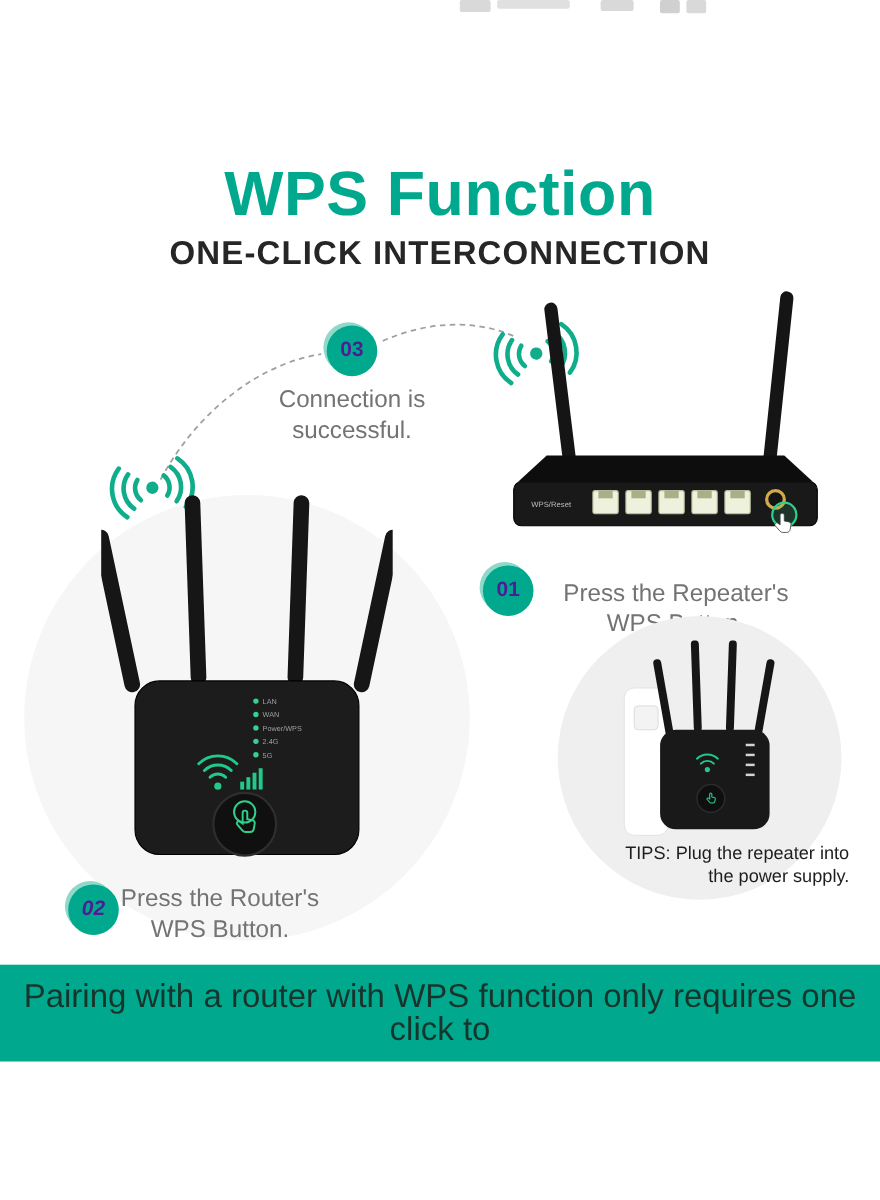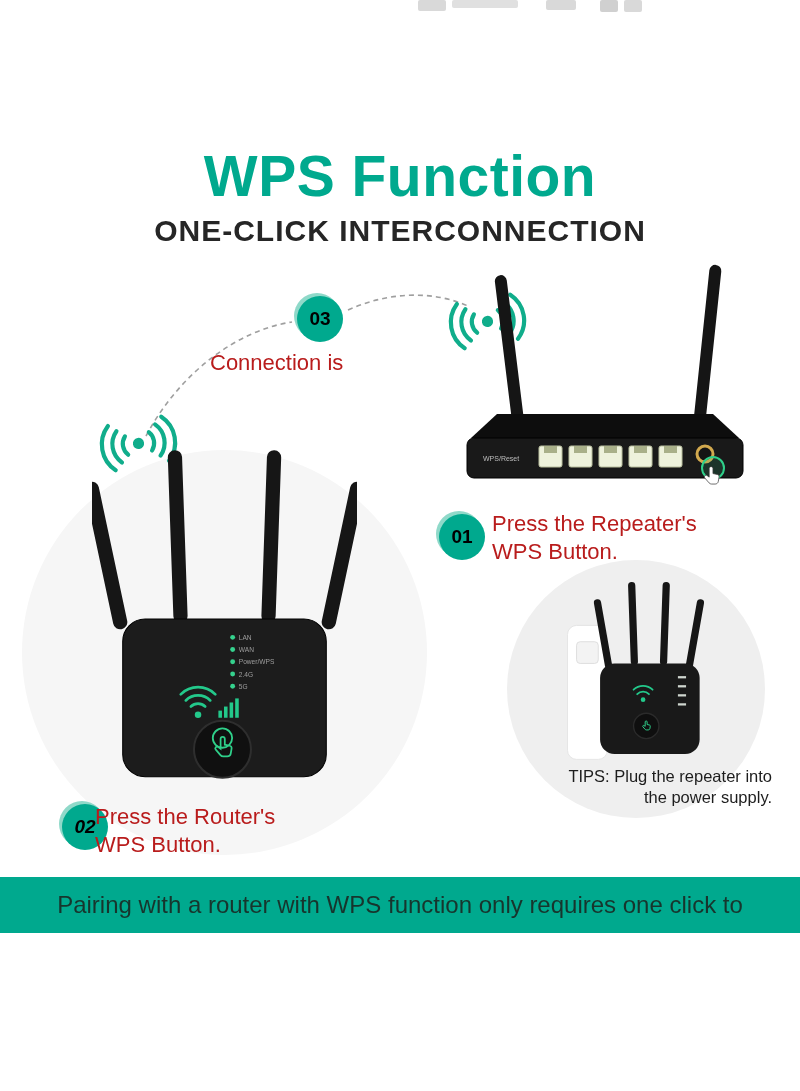--- a/index.html
+++ b/index.html
@@ -17,32 +17,32 @@
   }
   .subtitle {
     position:absolute; top:214px; left:0; width:100%; text-align:center;
     font-size:30px; font-weight:700; color:#262626; letter-spacing:1px;
   }
 
   .connector { position:absolute; left:0; top:0; width:800px; height:1091px; pointer-events:none; }
 
   .badge {
     position:absolute; width:46px; height:46px; border-radius:50%;
-    background:#00A98E; color:#000000; display:flex; align-items:center; justify-content:center;
+    background:#00A98E; color:#4c1d95; display:flex; align-items:center; justify-content:center;
     font-size:19px; font-weight:700; box-shadow:-3px -3px 0 0 #8FD9C9;
   }
   .badge-03 { left:297px; top:296px; }
   .badge-01 { left:439px; top:514px; }
   .badge-02 { left:62px;  top:804px;font-style:italic; }
 
   .step-text {
-    position:absolute; font-size:22px; line-height:28px; color:#b91c1c;
+    position:absolute; text-align:center; font-size:22px; line-height:28px; color:#737373;
   }
   .step3-text { left:210px; top:349px; width:220px; }
-  .step1-text { left:492px; top:510px; width:245px; }
+  .step1-text { left:492px; top:525px; width:245px; }
   .step2-text { left:95px;  top:803px; width:210px; }
 
   .wifi { position:absolute; }
   .wifi svg { display:block; width:100%; height:auto; }
   .wifi-router   { left:431px; top:286px; width:112px; transform:rotate(-10deg); }
   .wifi-repeater { left:82px;  top:408px; width:112px; transform:rotate(-10deg); }
 
   .router { position:absolute; left:455px; top:262px; width:300px; height:235px; }
   .router svg { display:block; width:100%; height:100%; }
 
@@ -59,24 +59,24 @@
   }
   .plug-scene { position:absolute; left:553px; top:582px; width:172px; height:181px; }
   .plug-scene svg { display:block; width:100%; height:100%; }
 
   .tips-text {
     position:absolute; left:500px; top:766px; width:272px; text-align:right;
     font-size:16.5px; line-height:21px; color:#1d1d1d;
   }
 
   .banner {
-    position:absolute; left:0; top:877px; width:800px; height:56px;
+    position:absolute; left:0; top:877px; width:800px; height:88px;
     background:#00A98E; color:#17352D; display:flex; flex-direction:column;
     align-items:center; justify-content:center; text-align:center;
-    font-size:24px; line-height:30px; font-weight:400;
+    font-size:30px; line-height:30px; font-weight:400;
   }
 </style>
 </head>
 <body>
 
 <div class="canvas">
 
   <svg width="0" height="0" style="position:absolute" aria-hidden="true">
     <defs>
       <path id="hand-shape" d="M11.5 2.5c-1 0-1.8.8-1.8 1.8v8.2l-1.9-1.4c-.8-.6-1.9-.4-2.4.4-.4.6-.3 1.4.2 1.9l4 4.6c.6.7 1.5 1.1 2.4 1.1h3.4c1.5 0 2.8-1.1 3-2.6l.7-4.1c.2-1.1-.5-2.2-1.6-2.4l-4.2-.9V4.3c0-1-.8-1.8-1.8-1.8z"></path>
@@ -99,20 +99,21 @@
       <path d="M146 436 C 180 372, 238 330, 292 322"></path>
       <path d="M348 310 C 388 292, 432 290, 468 306"></path>
     </g>
   </svg>
 
   <div class="badge badge-03">
     <span>03</span>
   </div>
   <div class="step-text step3-text">
     <div>Connection is</div>
+    <div>successful.</div>
   </div>
 
   <div class="wifi wifi-router">
     <svg viewBox="0 0 120 70">
       <g fill="none" stroke="#10AD8B" stroke-width="4.5" stroke-linecap="round">
         <path d="M47 28 a15 15 0 0 0 0 20"></path>
         <path d="M39 21 a24 24 0 0 0 0 34"></path>
         <path d="M31 14 a33 33 0 0 0 0 48"></path>
         <path d="M73 28 a15 15 0 0 1 0 20"></path>
         <path d="M81 21 a24 24 0 0 1 0 34"></path>

